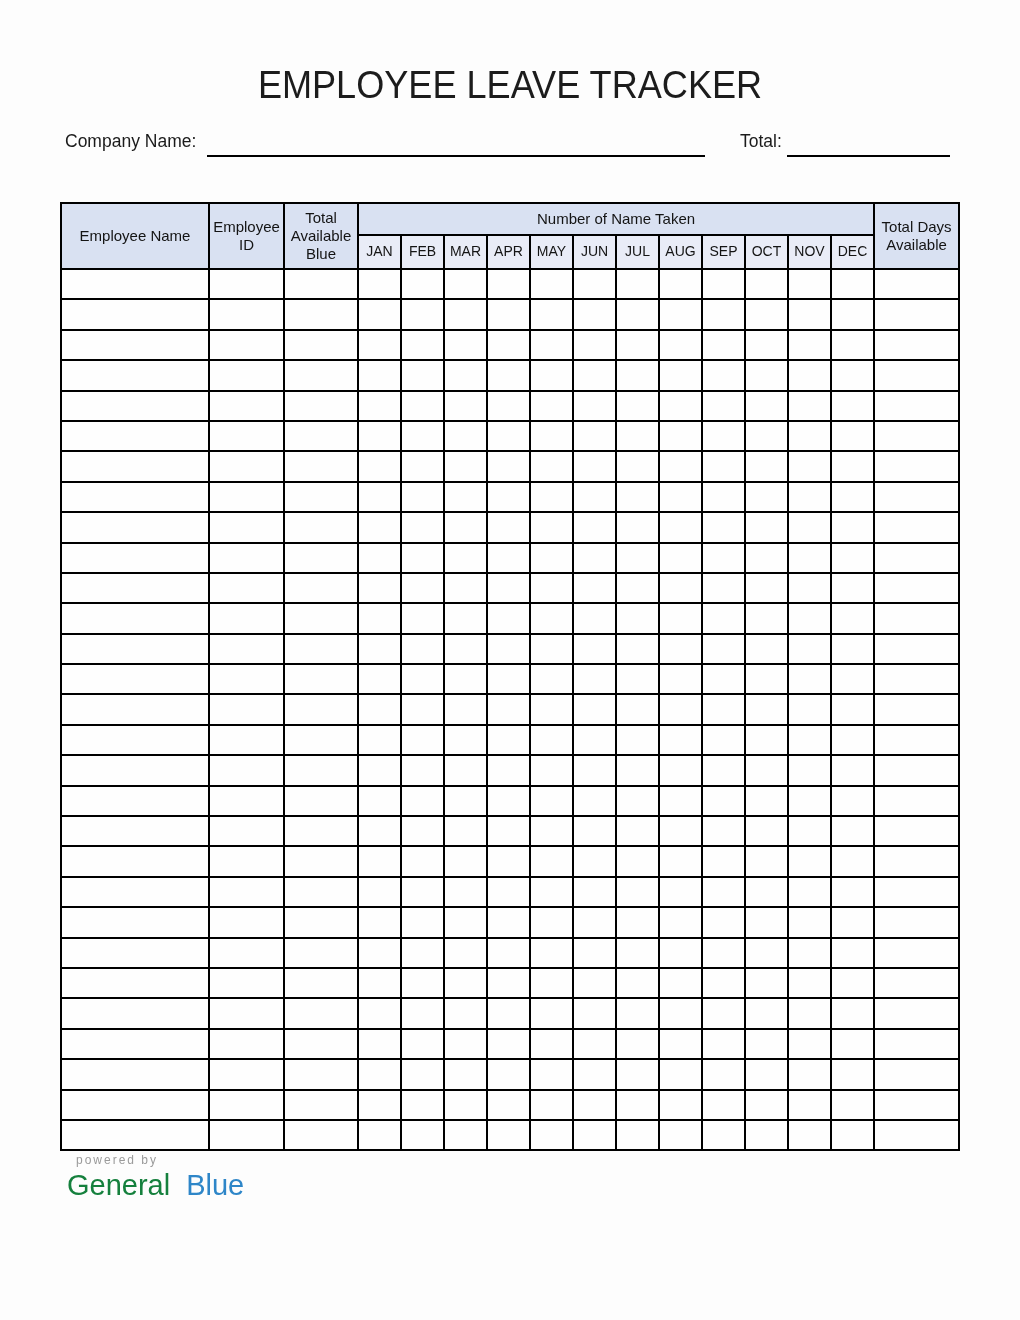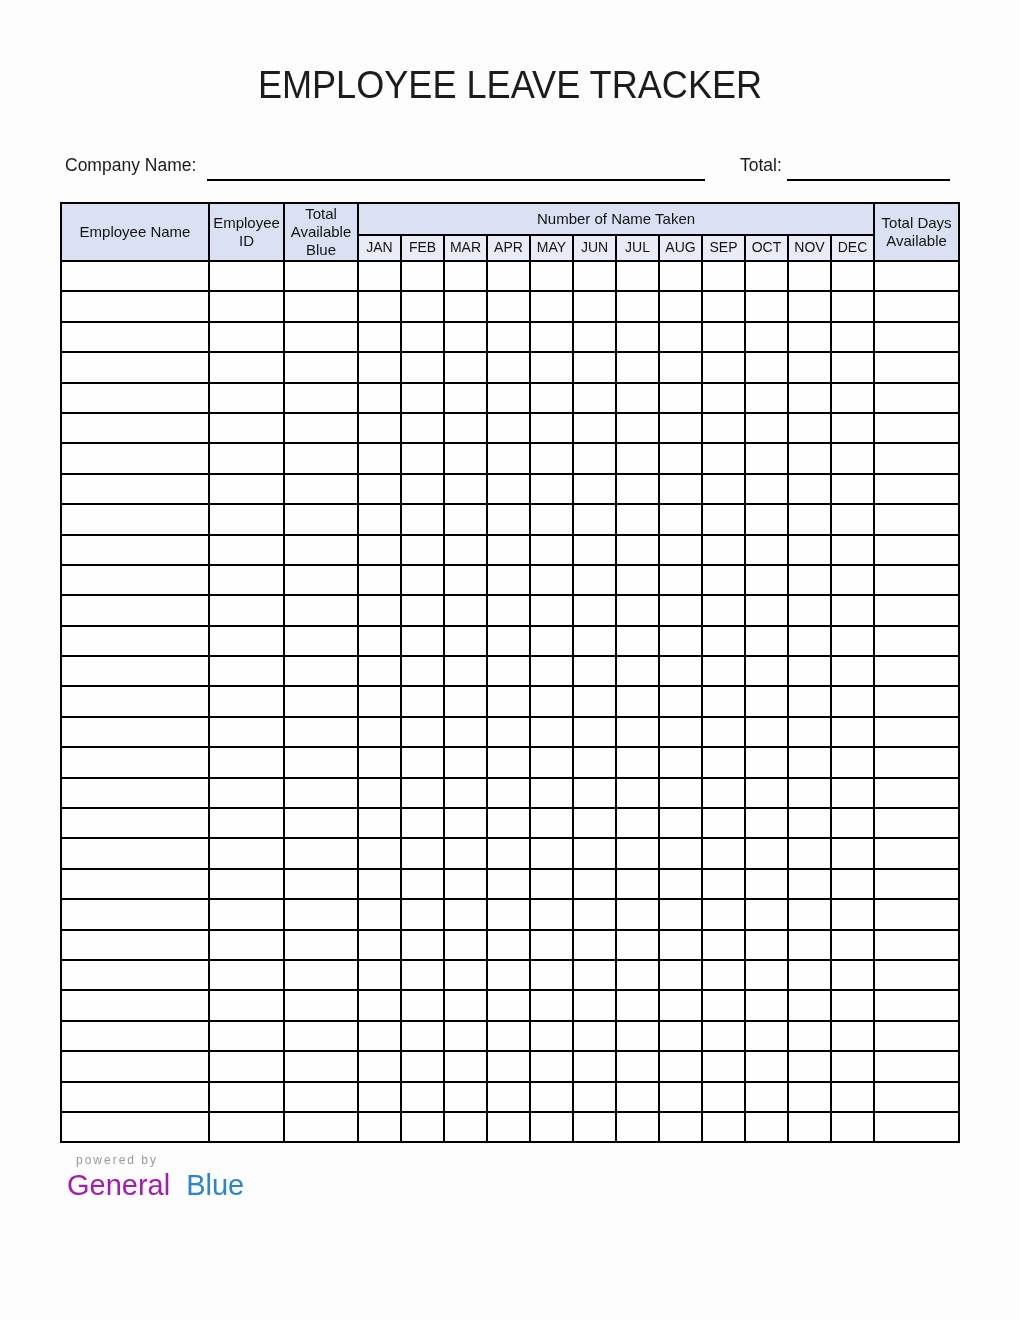--- a/index.html
+++ b/index.html
@@ -20,21 +20,21 @@
     overflow:hidden;
   }
   .title{
     position:absolute;top:64px;left:0;width:100%;
     text-align:center;
     font-size:38px;font-weight:400;
     color:#1c1c1c;
     letter-spacing:0;
     transform:scaleX(0.95);
   }
-  .form-row{position:absolute;top:152px;left:0;width:100%;height:32px;font-size:17.5px;}
+  .form-row{position:absolute;top:128px;left:0;width:100%;height:32px;font-size:17.5px;}
   .label-company{position:absolute;left:65px;top:3px;}
   .line-company{position:absolute;left:207px;top:27px;width:498px;height:0;border-top:2px solid var(--border-color);}
   .label-year{position:absolute;left:740px;top:3px;}
   .line-year{position:absolute;left:787px;top:27px;width:163px;height:0;border-top:2px solid var(--border-color);}
 
   table.leave-table{
     position:absolute;left:60px;top:202px;
     width:898px;
     border-collapse:collapse;table-layout:fixed;
   }
@@ -46,38 +46,38 @@
   .leave-table thead th{
     background:var(--header-fill);
     font-weight:400;
     font-size:15px;
     line-height:1.22;
     text-align:center;
     vertical-align:middle;
     color:#141414;
   }
   .leave-table thead tr.head-main{height:32px;}
-  .leave-table thead tr.head-months{height:26px;margin-top:12px;}
+  .leave-table thead tr.head-months{height:34px;margin-top:12px;}
   .leave-table thead th.month{
     background:var(--month-fill);
     font-size:14px;
   }
   .leave-table tbody tr{height:30.4px;}
   .leave-table tbody td{background:#fefefe;}
 
   .powered{
     position:absolute;left:76px;top:1153px;
     font-size:12px;letter-spacing:2px;
     color:var(--powered-gray);
   }
   .brand{
     position:absolute;left:67px;top:1169px;
     font-size:29px;font-weight:400;letter-spacing:0;
   }
-  .brand-general{color:#a21caf;}
+  .brand-general{color:#15803d;}
   .brand-blue{color:var(--brand-blue);margin-left:16px;}
 </style>
 </head>
 <body>
 
 <div class="page">
 
   <div class="title">EMPLOYEE LEAVE TRACKER</div>
 
   <div class="form-row">

